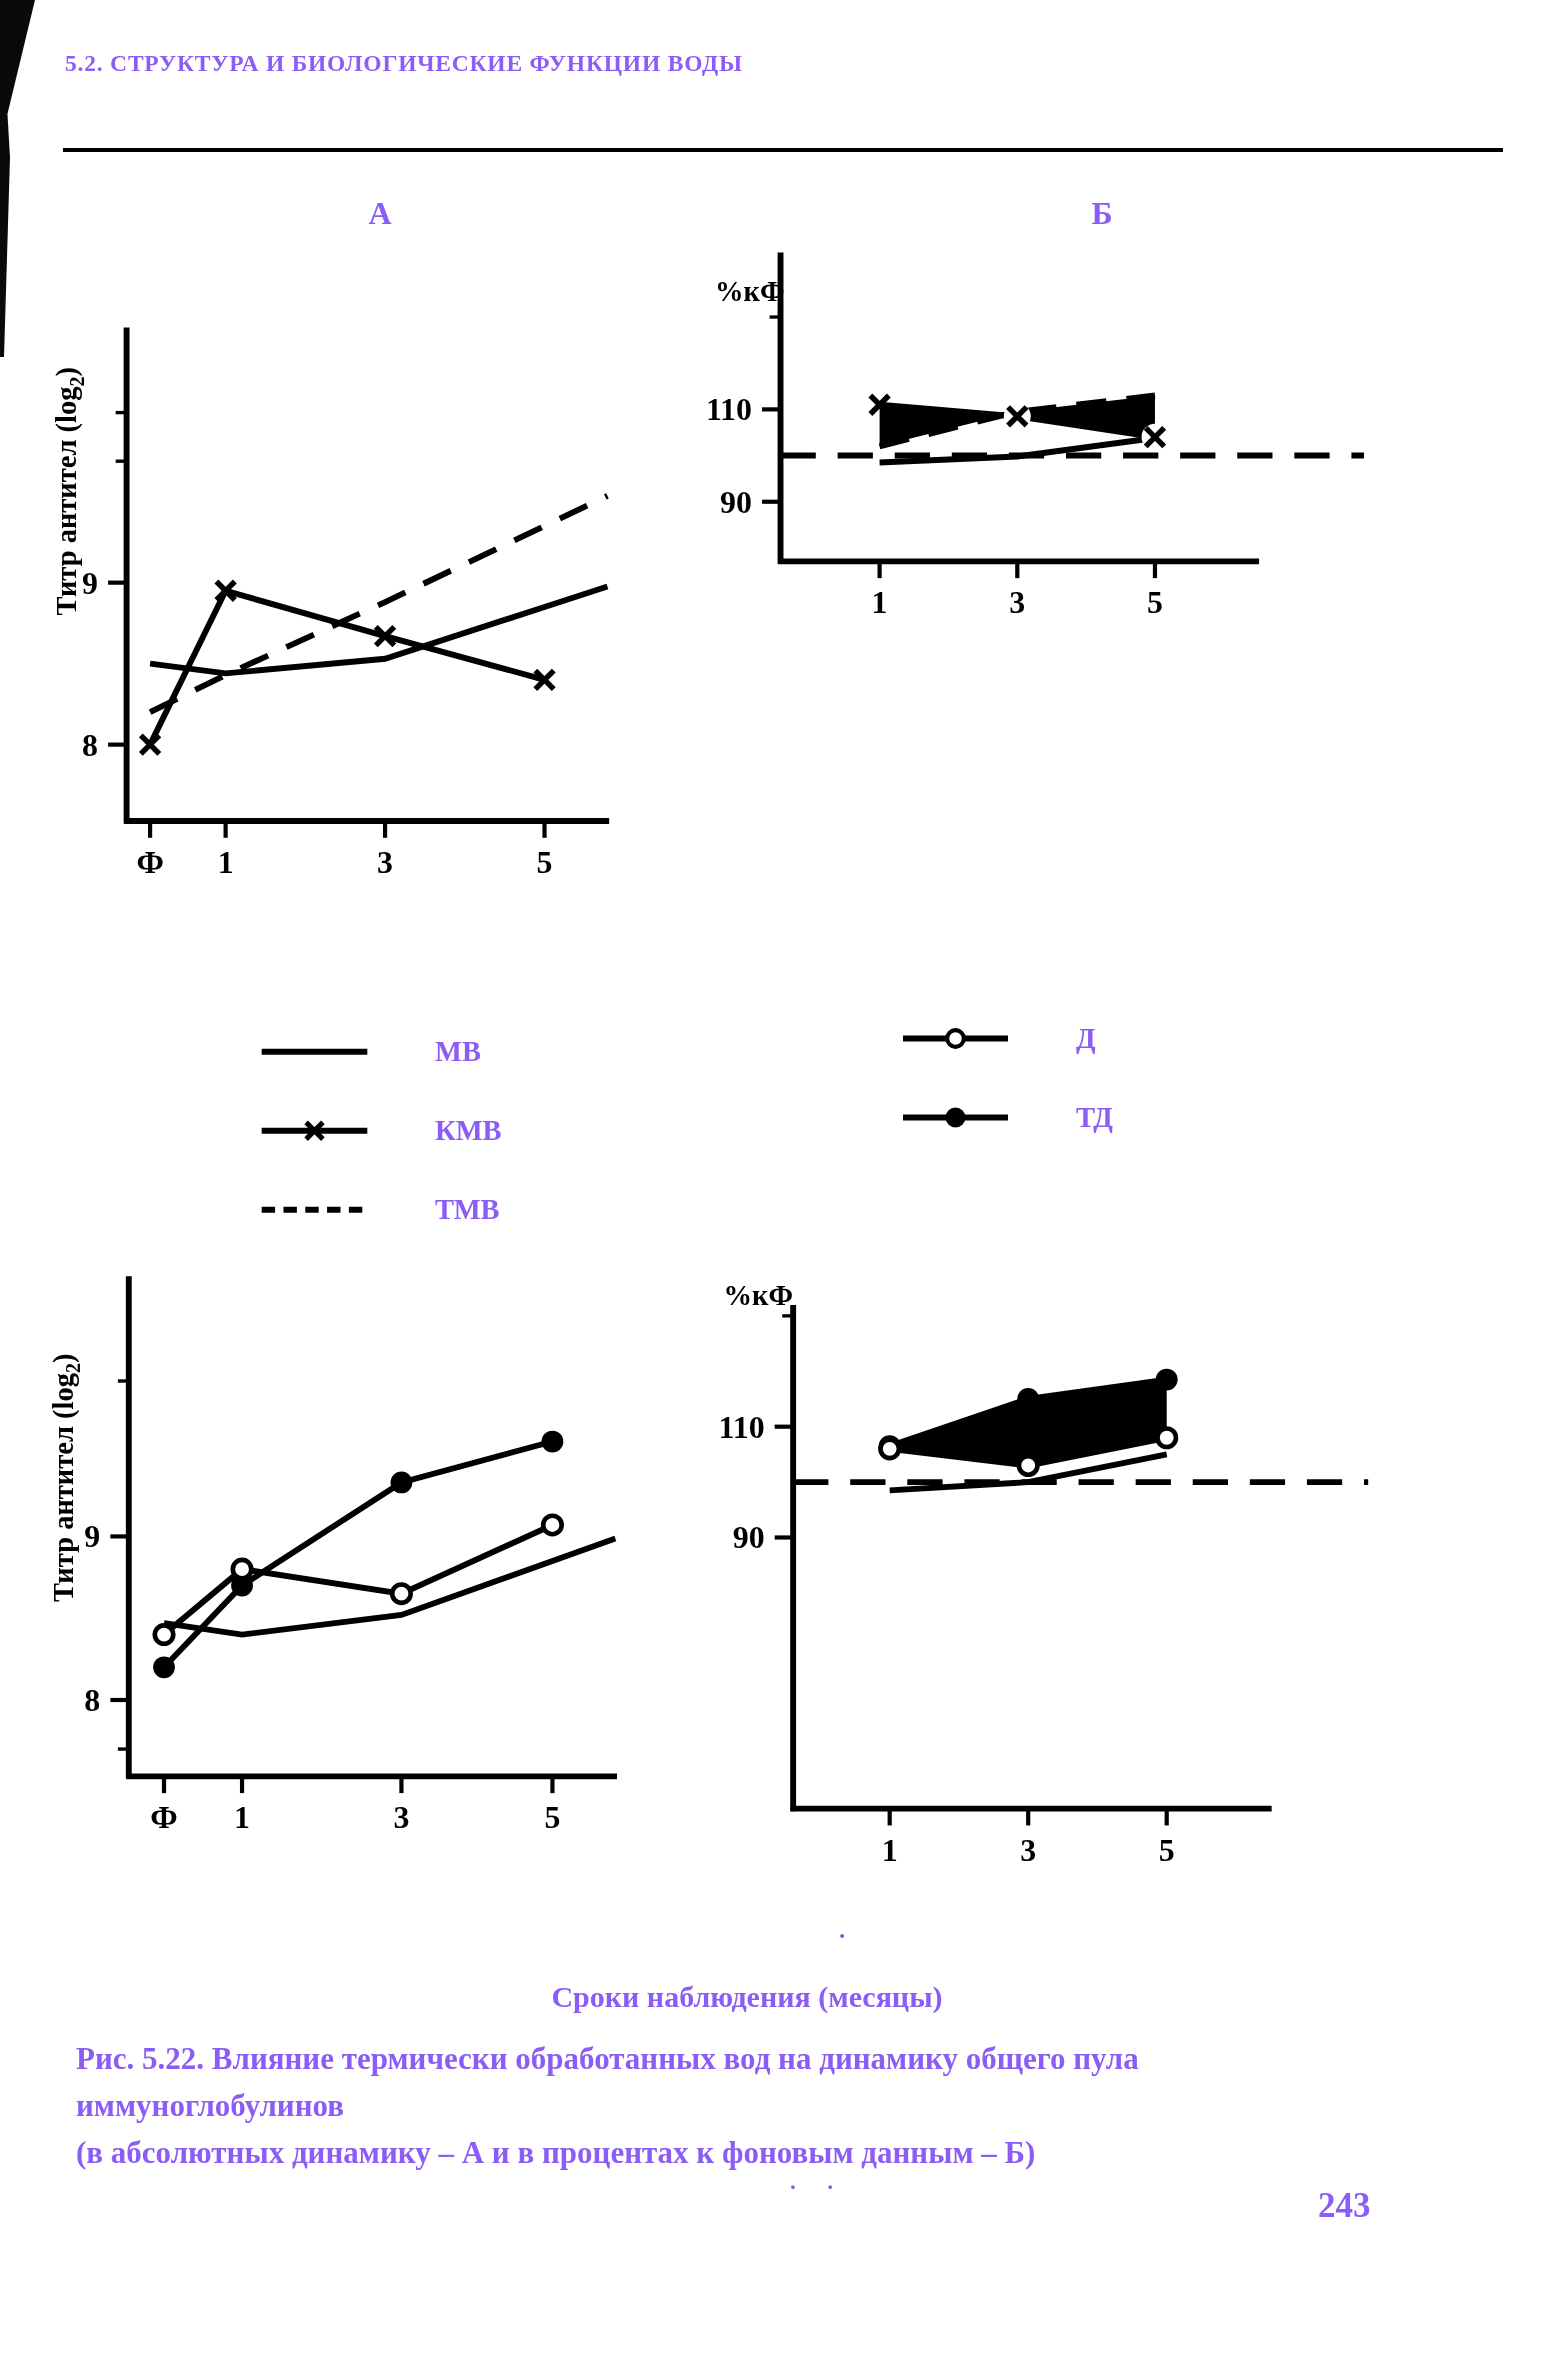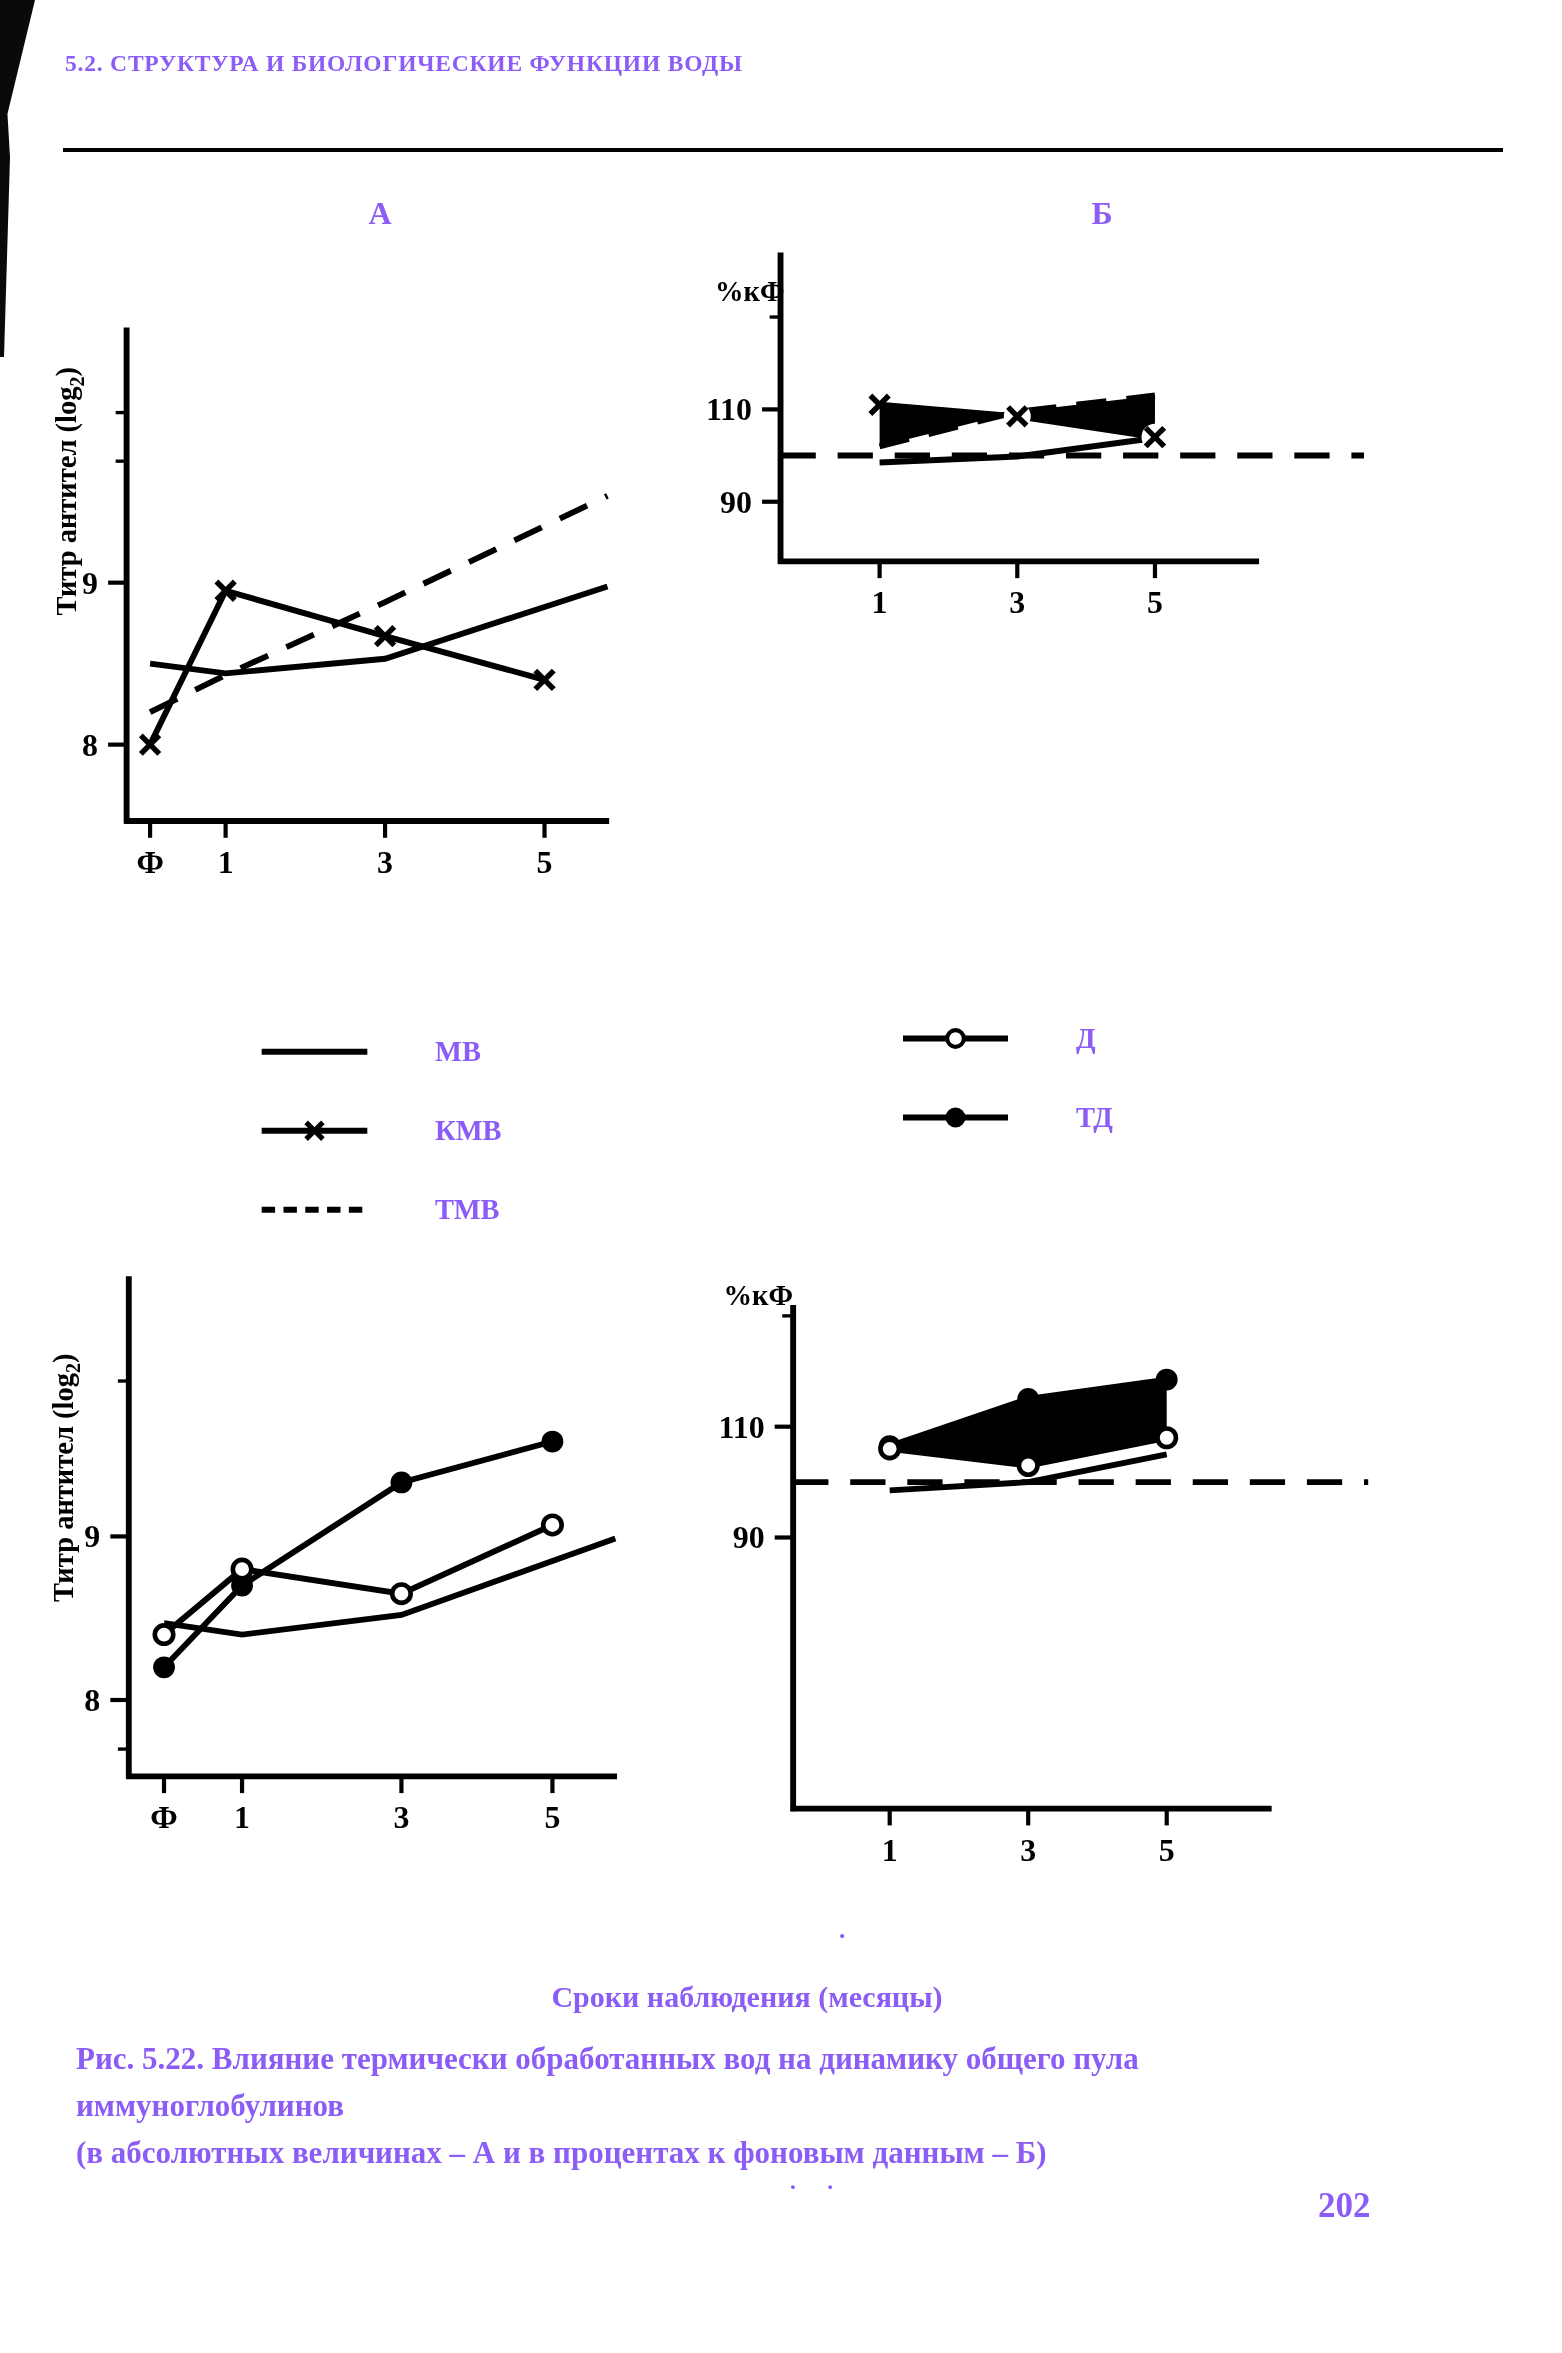--- a/index.html
+++ b/index.html
@@ -233,19 +233,19 @@
     </div>
   </div>
 
   <div class="xlabel">Сроки наблюдения (месяцы)</div>
   <div class="stray-1">.</div>
   <div class="stray-2">· ·</div>
 
   <div class="caption">
     <p>Рис. 5.22. Влияние термически обработанных вод на динамику общего пула</p>
     <p>иммуноглобулинов</p>
-    <p>(в абсолютных величинах – А и в процентах к фоновым данным – Б)</p>
+    <p>(в абсолютных динамику – А и в процентах к фоновым данным – Б)</p>
   </div>
 
-  <div class="pagenum">202</div>
+  <div class="pagenum">243</div>
 
 </div>
 
 
 </body></html>

